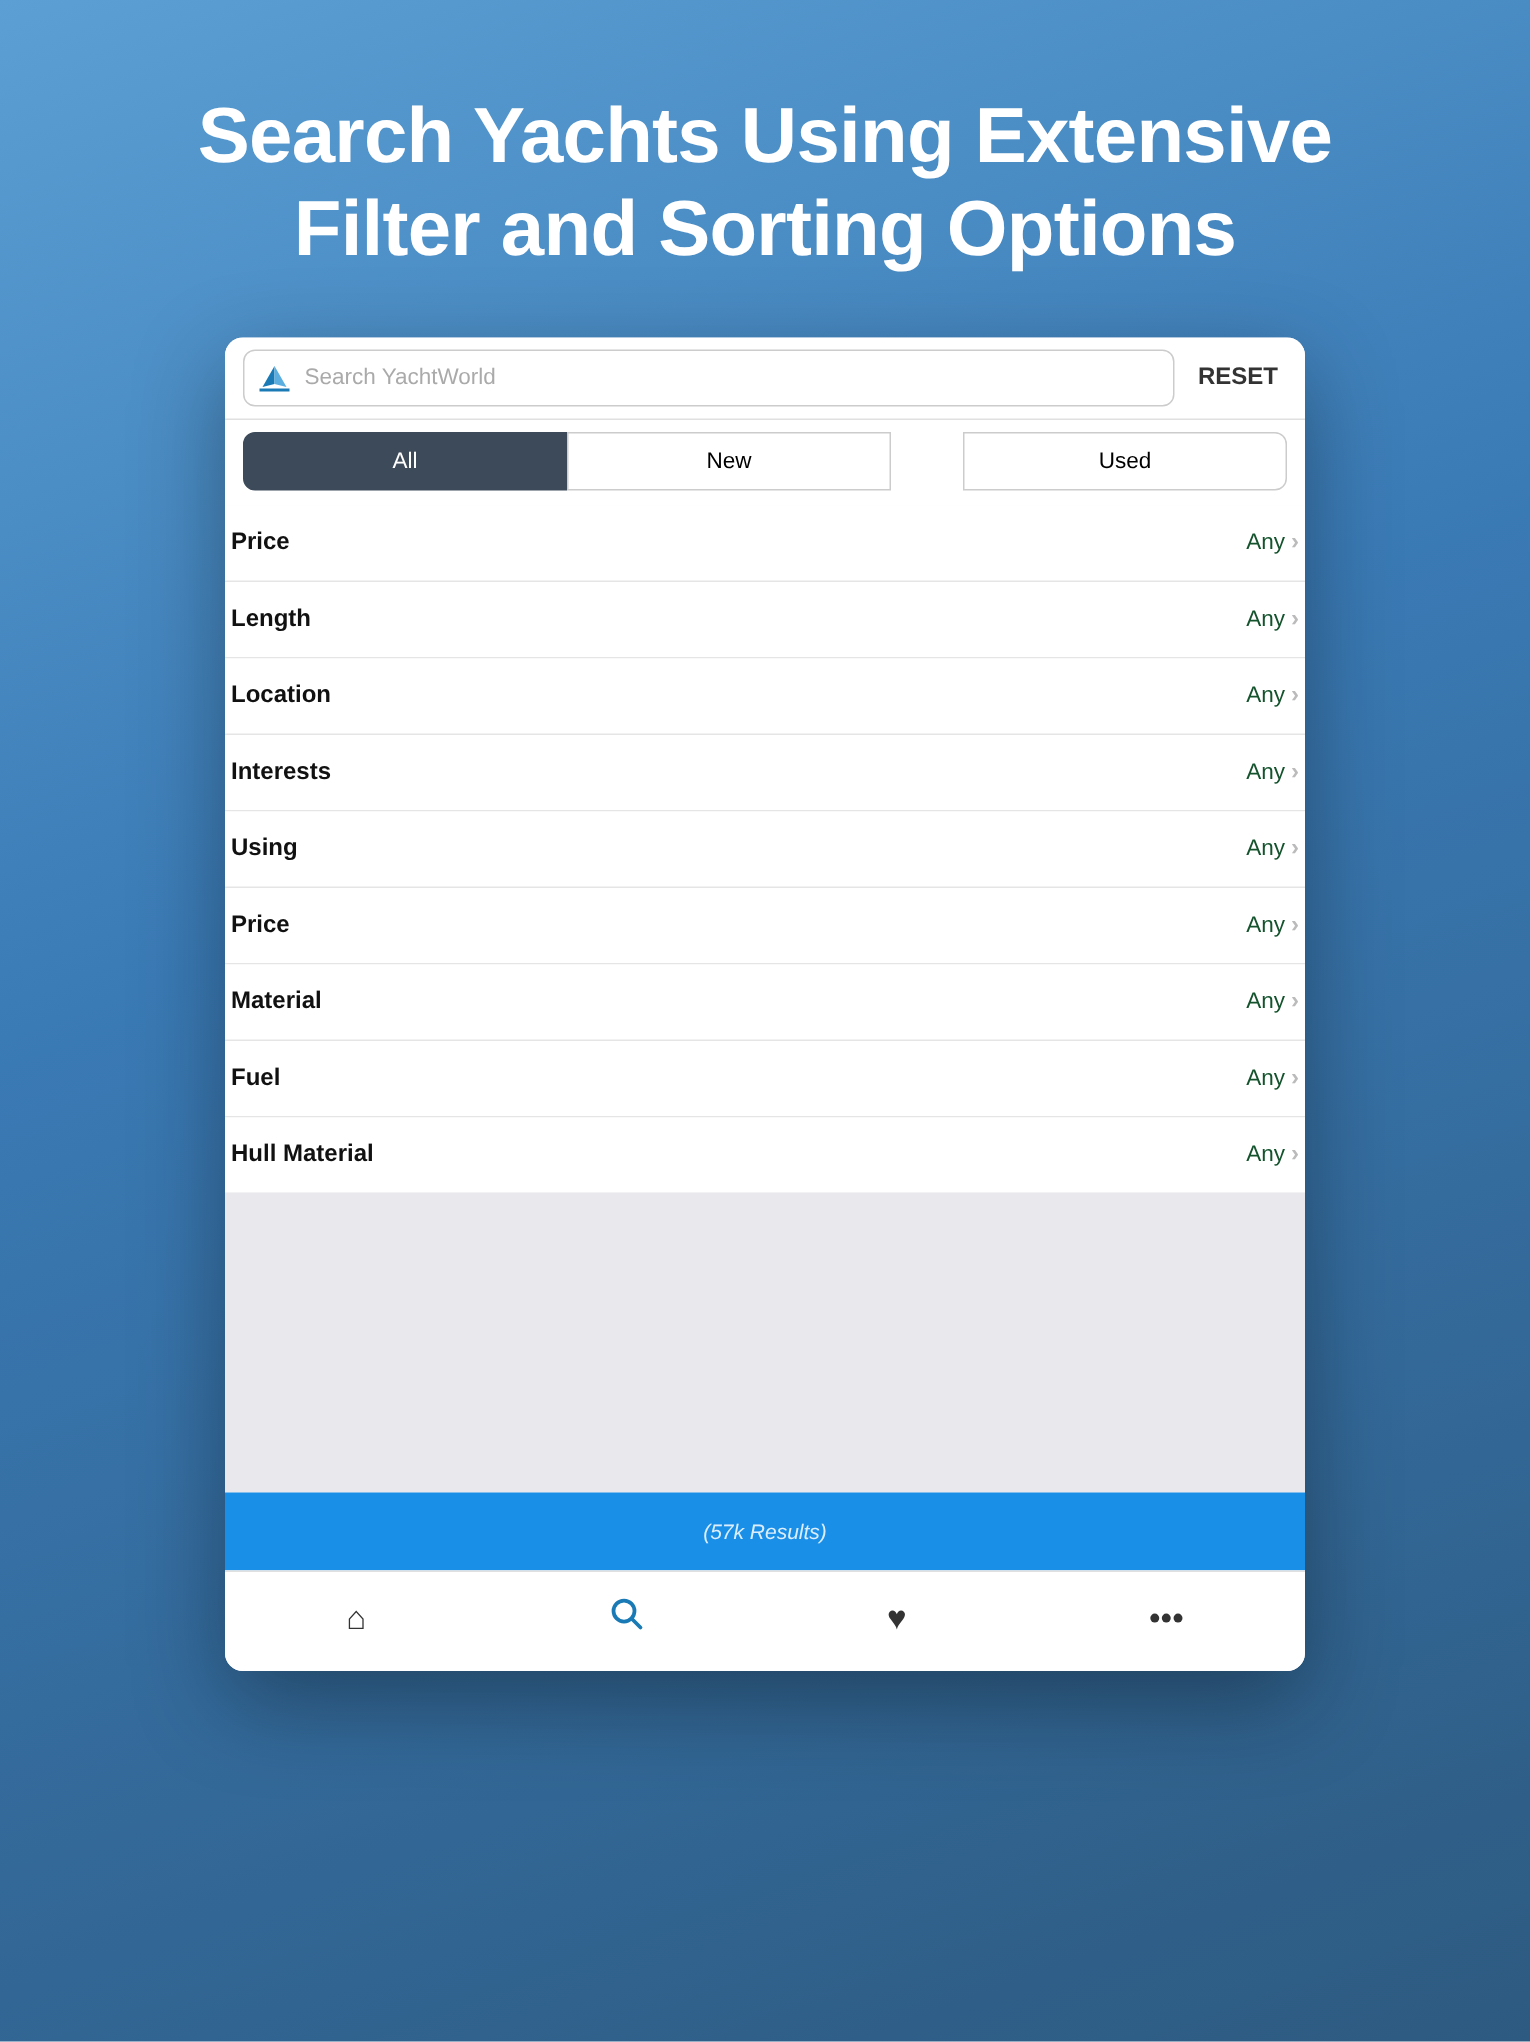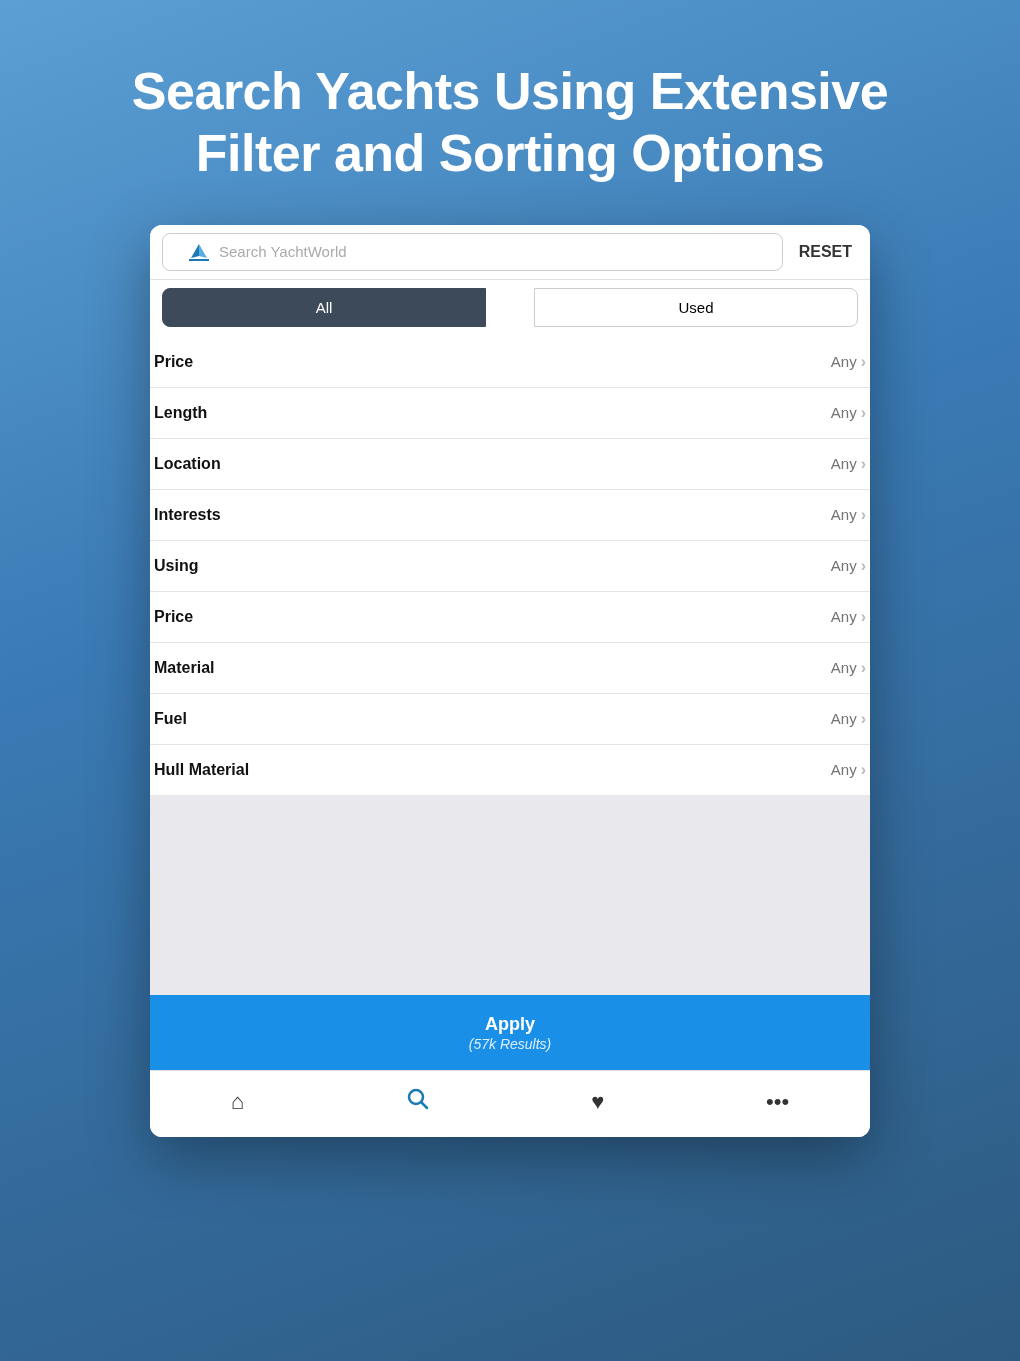--- a/index.html
+++ b/index.html
@@ -73,21 +73,21 @@
       gap: 10px;
       border-bottom: 1px solid #e0e0e0;
     }
 
     .search-input-wrapper {
       flex: 1;
       display: flex;
       align-items: center;
       border: 1.5px solid #ccc;
       border-radius: 8px;
-      padding: 8px 24px;
+      padding: 8px 8px;
       gap: 8px;
       background: white;
     }
 
     .logo-icon {
       display: flex;
       align-items: center;
       color: #1a7ab5;
       font-size: 18px;
     }
@@ -169,21 +169,21 @@
     }
 
     .filter-value-row {
       display: flex;
       align-items: center;
       gap: 4px;
     }
 
     .filter-value {
       font-size: 15px;
-      color: #737373;
+      color: #14532d;
     }
 
     .chevron {
       font-size: 16px;
       color: #bbb;
       font-weight: 600;
     }
 
     
     .empty-space {
@@ -269,20 +269,21 @@
           <line x1="2" y1="18" x2="22" y2="18" stroke="#1a7ab5" stroke-width="2"></line>
         </svg>
       </div>
       <span class="search-placeholder">Search YachtWorld</span>
     </div>
     <button class="reset-btn">RESET</button>
   </div>
 
   <div class="segment-row">
     <button class="segment-btn active">All</button>
+    <button class="segment-btn">New</button>
     <button class="segment-btn">Used</button>
   </div>
 
   <div class="filter-list">
 
     <div class="filter-row">
       <span class="filter-label">Price</span>
       <div class="filter-value-row">
         <span class="filter-value">Any</span>
         <span class="chevron">›</span>
@@ -352,21 +353,20 @@
         <span class="chevron">›</span>
       </div>
     </div>
 
   </div>
 
   <div class="empty-space"></div>
 
   <div class="apply-section">
     <button class="apply-btn">
-      <span class="apply-btn-title">Apply</span>
       <span class="apply-btn-subtitle">(57k Results)</span>
     </button>
   </div>
 
   <div class="tab-bar">
     <div class="tab-item">
       <span class="tab-icon">⌂</span>
     </div>
     <div class="tab-item">
       <span class="tab-icon search-icon">

